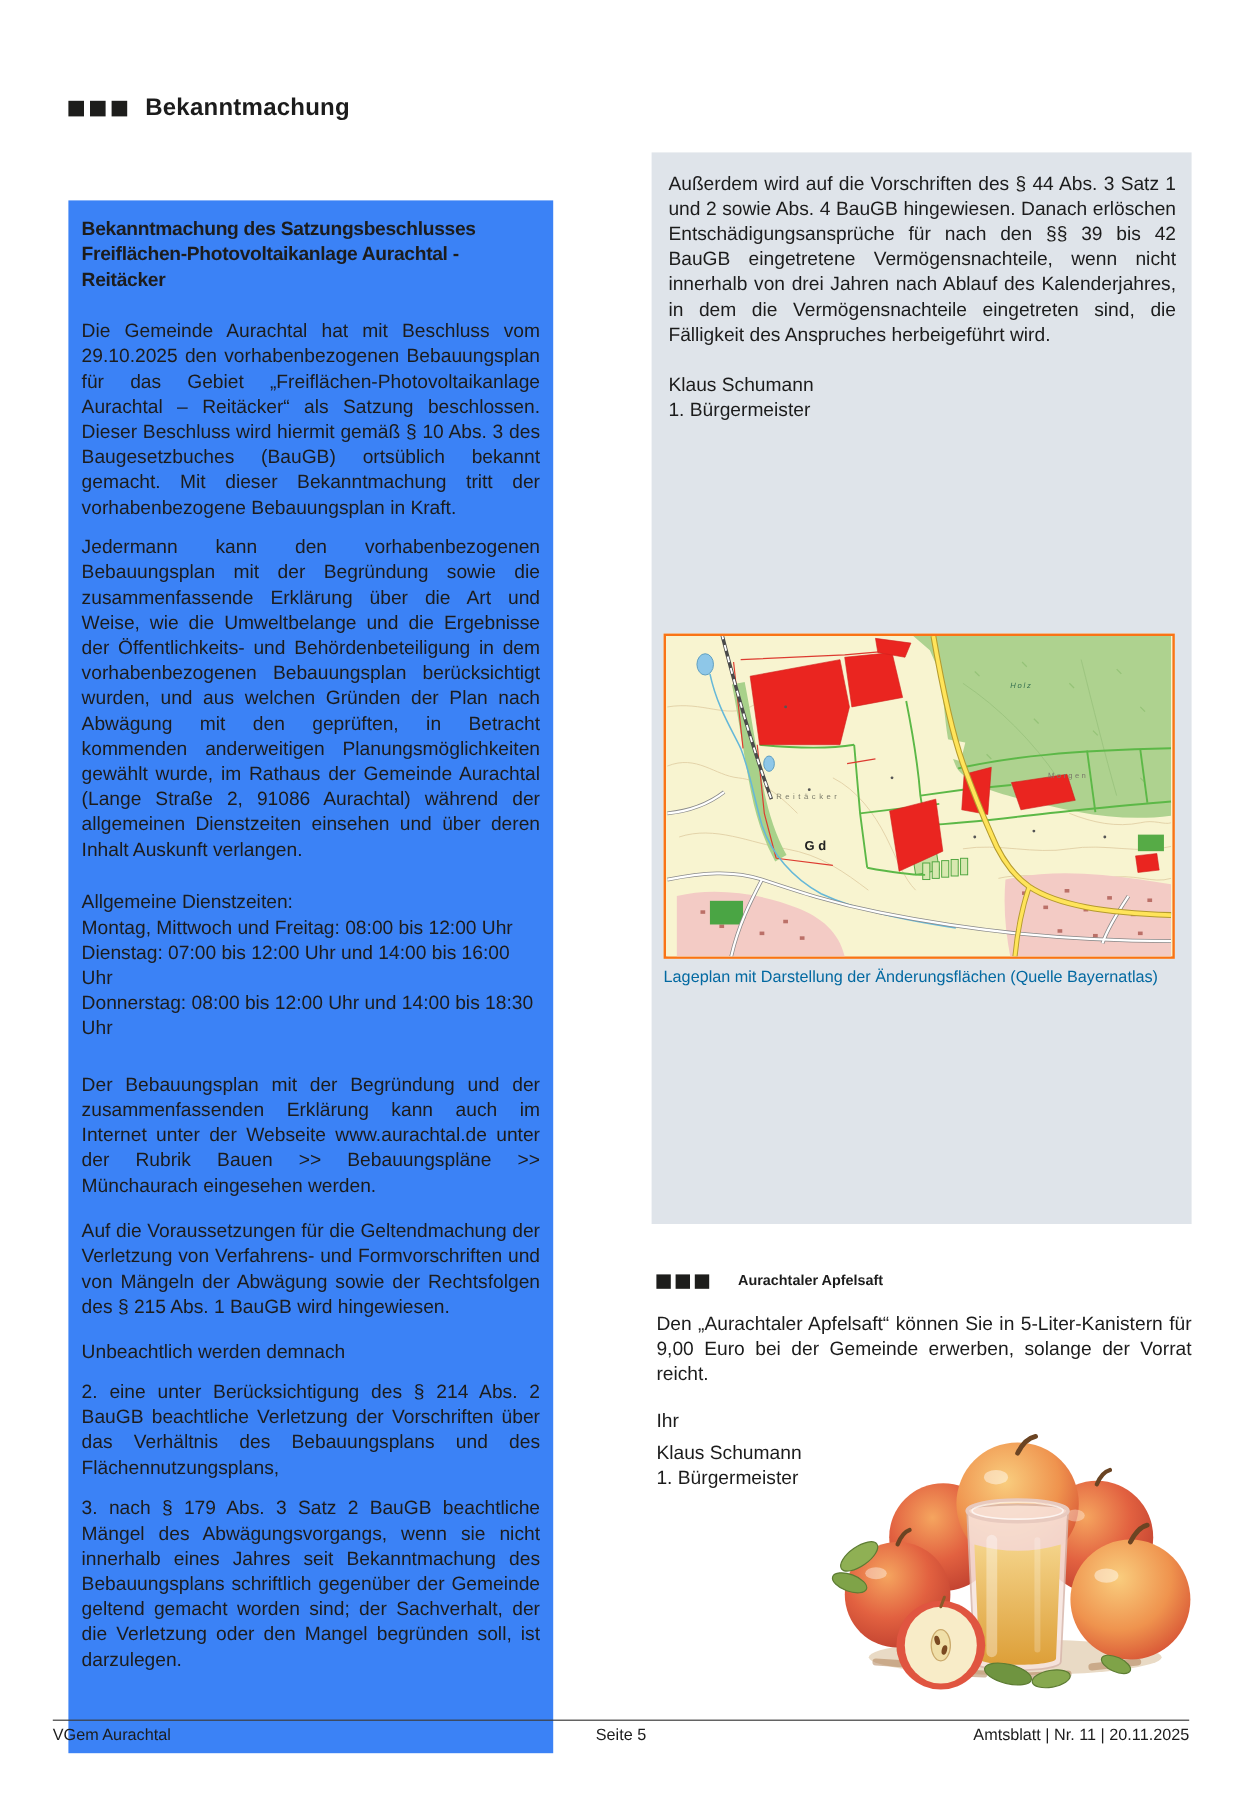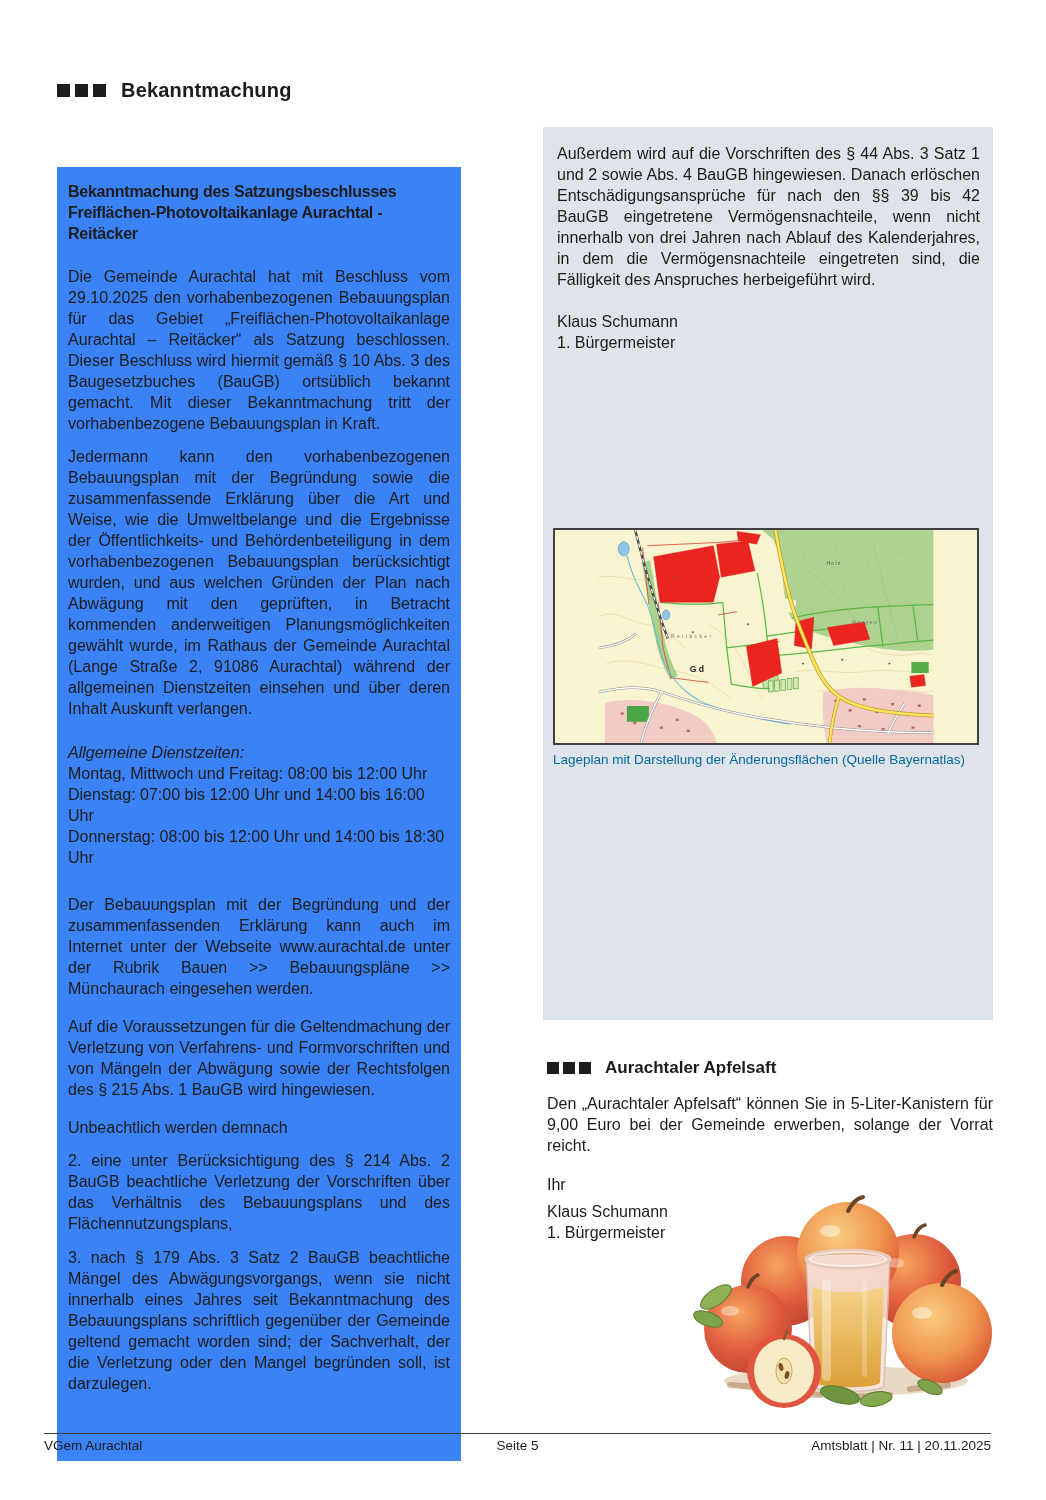--- a/index.html
+++ b/index.html
@@ -23,35 +23,35 @@
     background:#dfe4ea;box-sizing:border-box;padding:16px 13px 0 14px;
     font-size:16px;line-height:21px;text-align:justify;hyphens:auto;
   }
   .notice-title{font-weight:bold;letter-spacing:-0.25px;margin:0 0 22px 0;text-align:left;}
   .notice-title div{margin:0;}
   p{margin:0 0 13px 0;}
   .mb-xl{margin-bottom:23px;}
   .mt-lg{margin-top:26px;}
   .mt-md{margin-top:17px;}
   .mb-sm{margin-bottom:12px;}
-  .hours-heading{margin:0;font-style:italic;}
+  .hours-heading{margin:0;}
   .hours-line{margin:0;text-align:left;}
   .hours-block{margin-bottom:26px;}
   .sig-line{margin:0;text-align:left;}
   .sig-block{margin-top:21px;}
   .datum-block{margin-top:40px;}
   
   .map-figure{position:absolute;left:553px;top:528px;width:426px;}
-  .map-frame{width:426px;height:217px;border:2px solid #404040;box-sizing:border-box;background:#f8f4d0;}
+  .map-frame{width:426px;height:271px;border:2px solid #f97316;box-sizing:border-box;background:#f8f4d0;}
   .map-frame svg{display:block;width:100%;height:100%;}
   .map-caption{font-size:13.5px;margin-top:7px;color:#0369a1;text-align:left;}
   
   .apfelsaft{position:absolute;left:547px;top:1057px;width:446px;font-size:16px;line-height:21px;}
   .apfelsaft-header{display:flex;align-items:center;}
-  .apfelsaft-header h2{font-size:17px;font-weight:bold;margin:0 0 0 10px;}
+  .apfelsaft-header h2{font-size:12px;font-weight:bold;margin:0 0 0 20px;}
   .apfelsaft-body{margin-top:15px;text-align:justify;}
   .ihr{margin:18px 0 6px 0;}
   .apple-illustration{position:absolute;left:690px;top:1178px;width:312px;height:232px;}
   
   .footer-rule{position:absolute;left:44px;top:1433px;width:947px;border-top:1.6px solid #3d3d3d;}
   .page-footer{
     position:absolute;left:44px;top:1438px;width:947px;
     display:flex;justify-content:space-between;font-size:13.5px;
   }
   .page-footer .center{position:absolute;left:0;right:0;text-align:center;}

